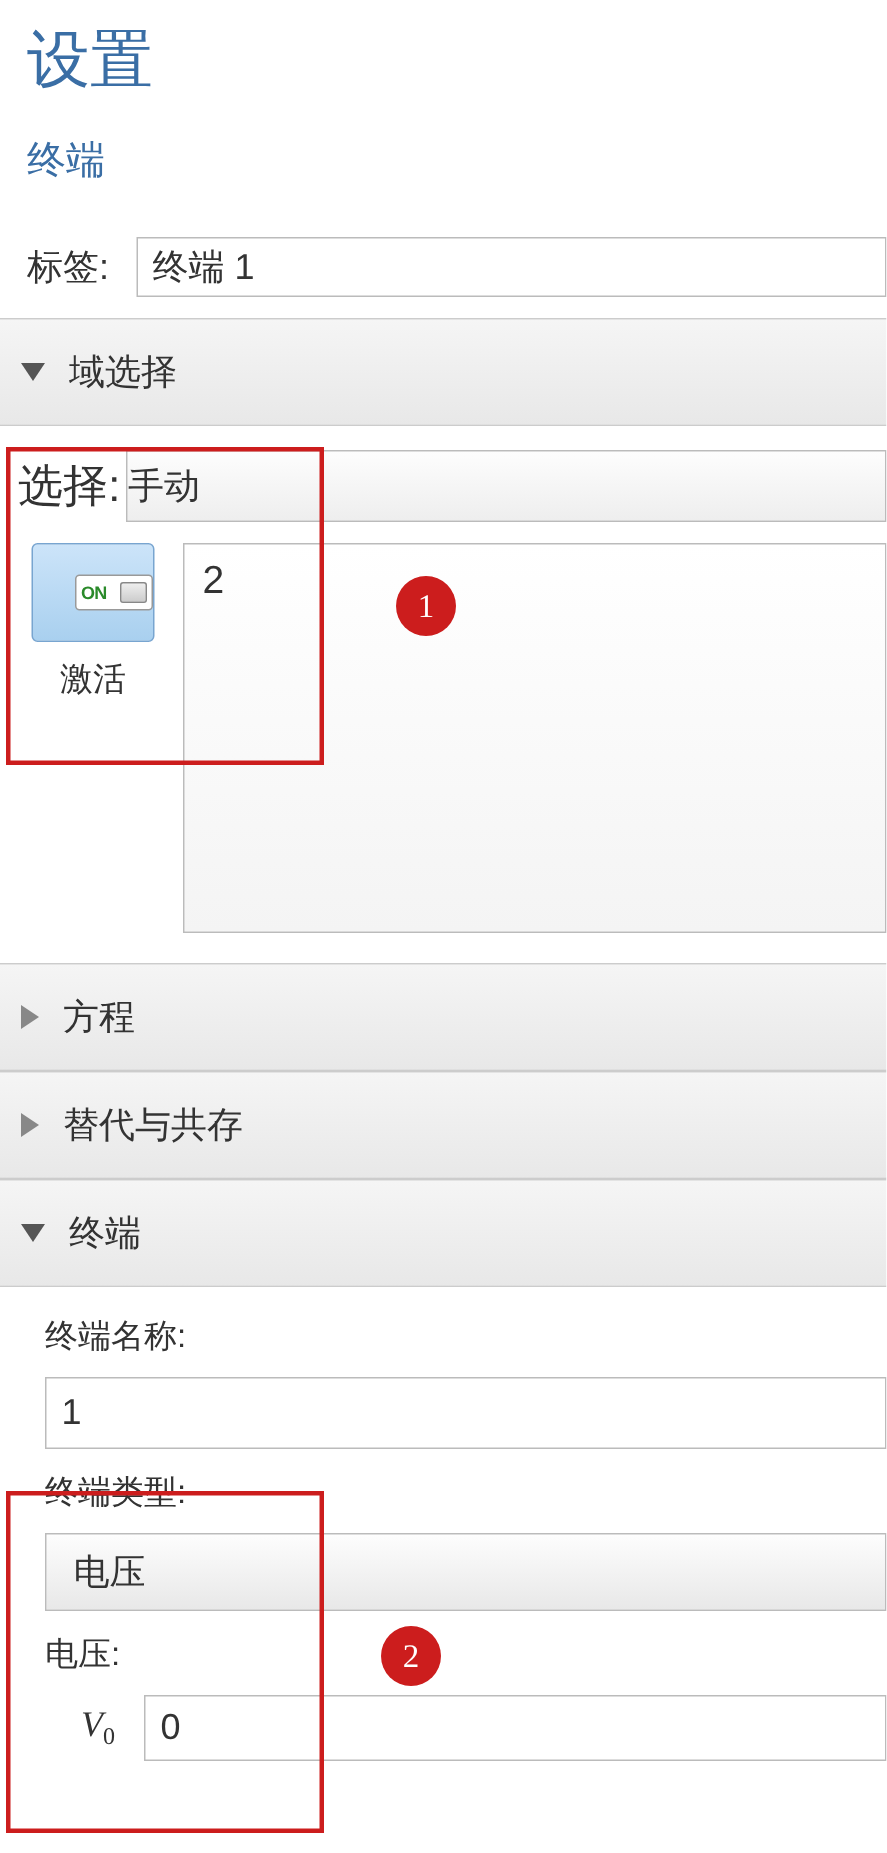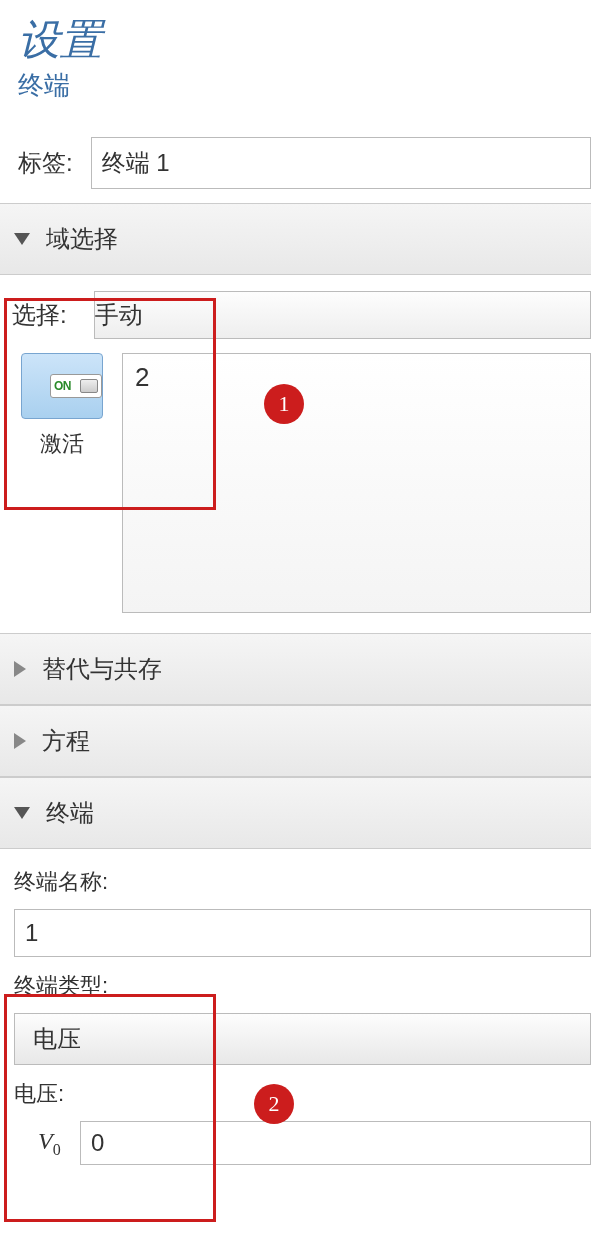--- a/index.html
+++ b/index.html
@@ -12,41 +12,40 @@
       color: #333;
       overflow: hidden;
     }
     .settings-header {
       padding: 12px 18px 10px 18px;
     }
     .settings-title {
       font-size: 42px;
       font-weight: 400;
       color: #3a6ea5;
-      margin-bottom: 0;
-      font-style: italic;
+      margin-bottom: 21px;
     }
     .settings-subtitle {
       font-size: 26px;
       color: #3a6ea5;
       margin-bottom: 18px;
     }
     .label-row {
       display: flex;
       align-items: center;
       padding: 6px 0 14px 18px;
     }
     .label-text {
       font-size: 24px;
       color: #333;
       margin-right: 18px;
     }
     .textinput {
       flex: 1;
-      height: 52px;
+      height: 40px;
       font-size: 24px;
       padding: 4px 10px;
       border: 1px solid #bbb;
       background: #fff;
       color: #333;
     }
     .section-header {
       display: flex;
       align-items: center;
       height: 72px;
@@ -76,22 +75,22 @@
     }
     .domain-body {
       padding: 16px 0 20px 12px;
     }
     .select-row {
       display: flex;
       align-items: center;
       margin-bottom: 14px;
     }
     .select-label {
-      font-size: 24px;
-      margin-right: 27px;
+      font-size: 30px;
+      margin-right: 4px;
     }
     .select-btn {
       flex: 1;
       height: 48px;
       background: linear-gradient(#fdfdfd, #eee);
       border: 1px solid #bbb;
       font-size: 24px;
       text-align: left;
       color: #333;
     }
@@ -149,21 +148,21 @@
       flex: 1;
       height: 260px;
       border: 1px solid #bbb;
       background: linear-gradient(#ffffff, #f4f4f4);
       margin-left: 10px;
       padding: 8px 12px;
       font-size: 26px;
       color: #333;
     }
     .terminal-body {
-      padding: 18px 0 10px 14px;
+      padding: 18px 0 10px 30px;
     }
     .field-label {
       font-size: 22px;
       color: #333;
       margin-bottom: 12px;
     }
     .field-input {
       width: 100%;
       height: 48px;
       font-size: 24px;
@@ -266,26 +265,26 @@
         <div class="activate-label">激活</div>
       </div>
       <div class="domain-list">
         <span>2</span>
       </div>
     </div>
   </div>
 
   <div class="section-header">
     <span class="tri tri-right"></span>
-    <span class="section-title">替代与共存</span>
+    <span class="section-title">方程</span>
   </div>
 
   <div class="section-header">
     <span class="tri tri-right"></span>
-    <span class="section-title">方程</span>
+    <span class="section-title">替代与共存</span>
   </div>
 
   <div class="section-header">
     <span class="tri tri-down"></span>
     <span class="section-title">终端</span>
   </div>
 
   <div class="terminal-body">
     <div class="field-label">终端名称:</div>
     <input class="field-input" type="text" value="1" style="">

